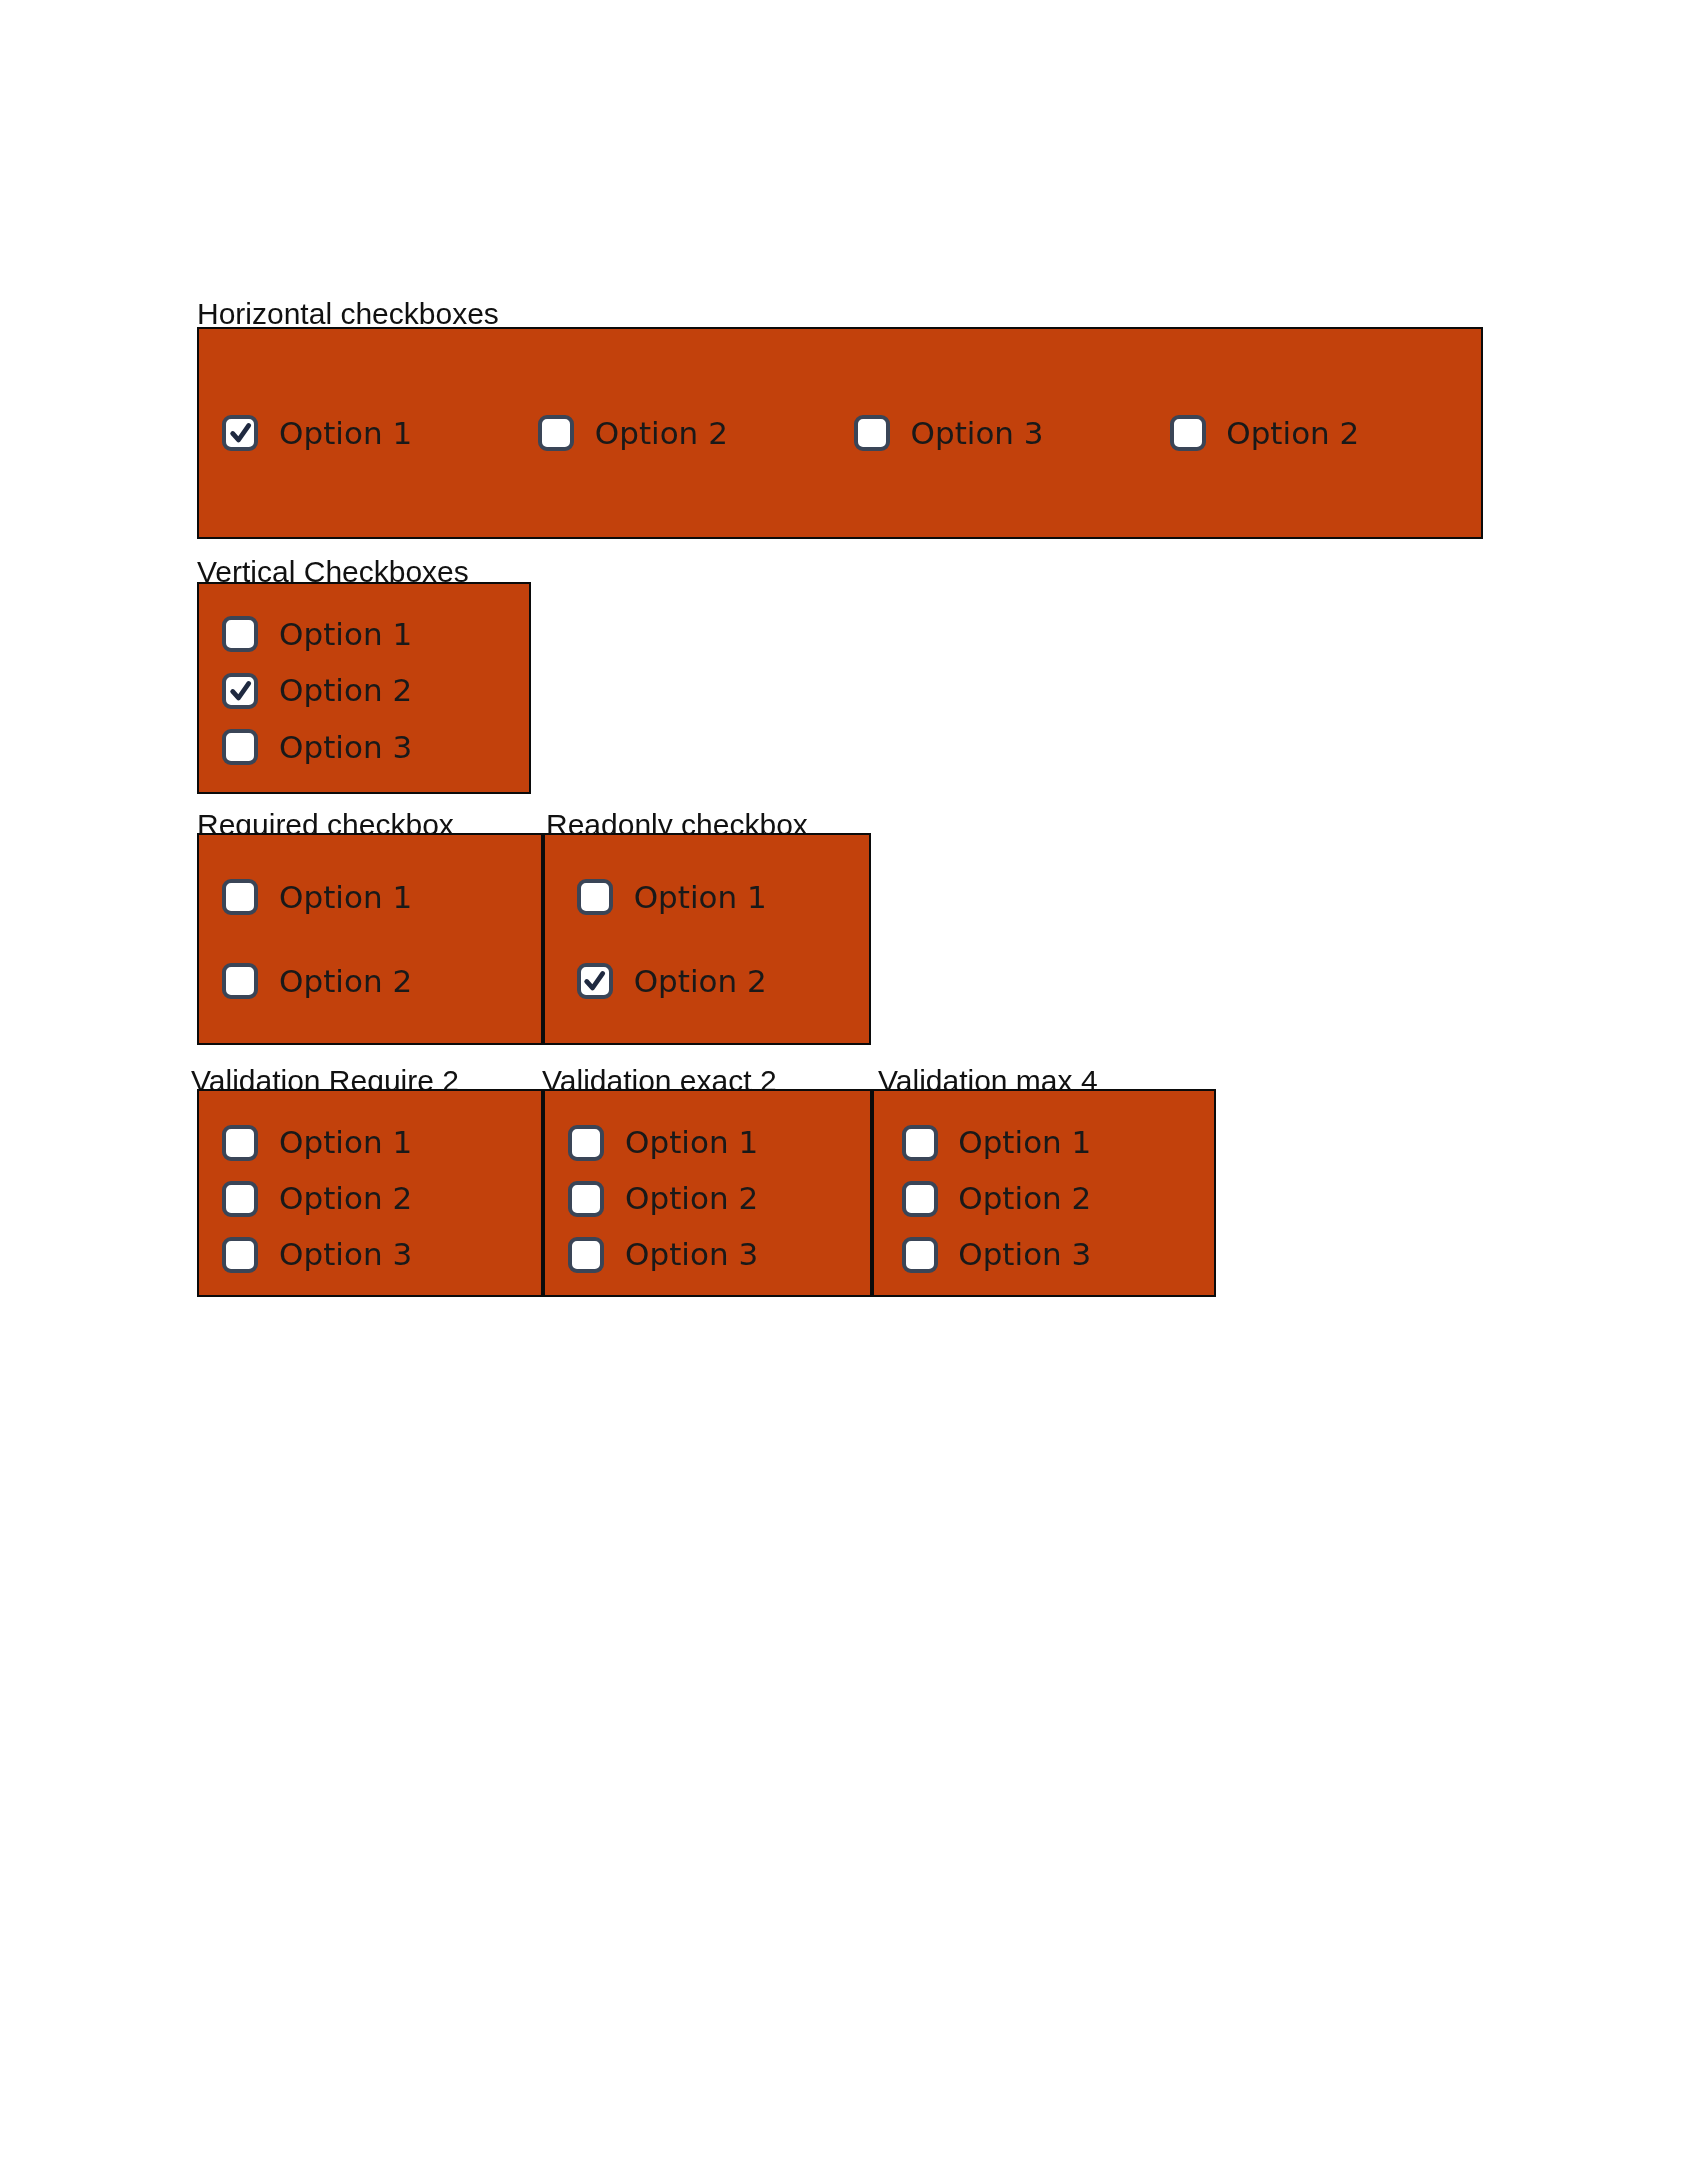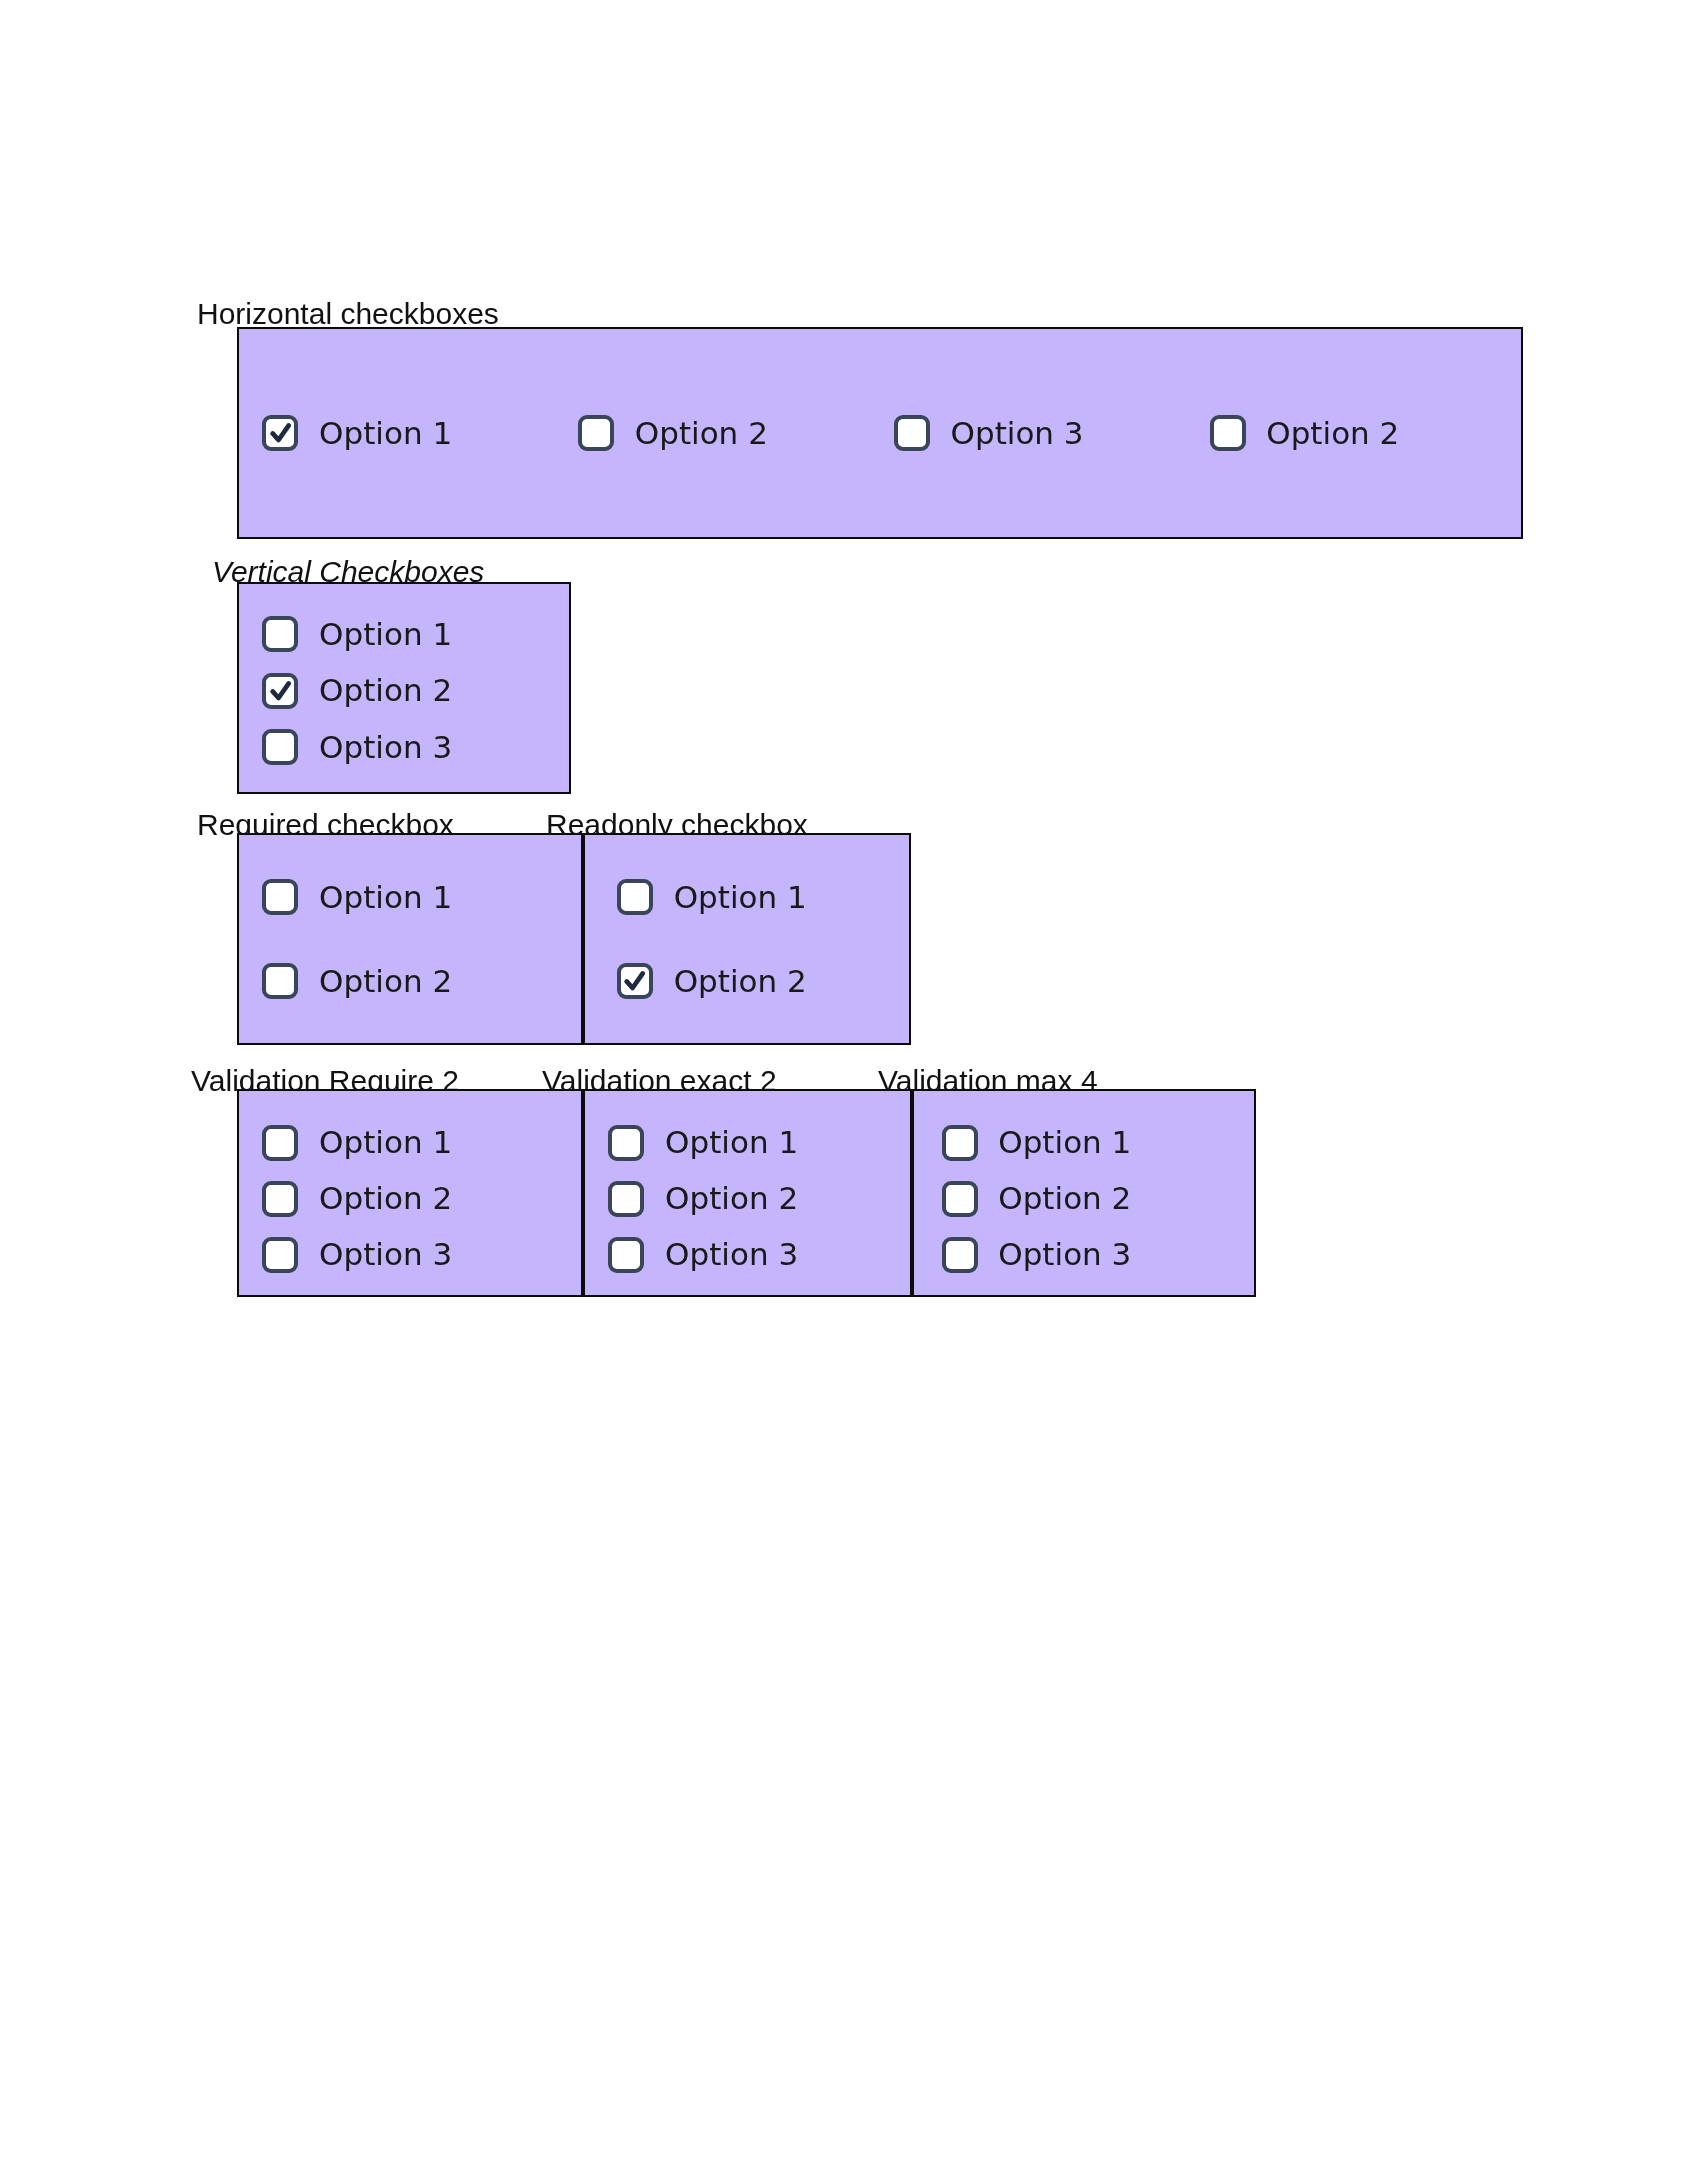--- a/index.html
+++ b/index.html
@@ -8,39 +8,39 @@
     font-family:"Liberation Sans",sans-serif;color:#1a1a1a;overflow:hidden;
   }
   .title{
     position:absolute;left:197px;top:198px;width:1314px;text-align:center;
     font-size:61px;line-height:1;font-weight:400;color:#111111;
   }
   .sec-label{
     position:absolute;font-size:30px;line-height:1.1;color:#111111;white-space:nowrap;margin-top:8px;
   }
   .gbox{
-    position:absolute;border:2.8px solid #0b0b0b;background:#c4b5fd;
-    box-sizing:border-box;display:flex;margin-left:40px;
+    position:absolute;border:2.8px solid #0b0b0b;background:#c2410c;
+    box-sizing:border-box;display:flex;
   }
   .row{display:flex;align-items:center;gap:20.7px;}
   .cb{
     width:36px;height:36px;flex:0 0 36px;box-sizing:border-box;
     border:4.1px solid #3a4557;border-radius:9px;background:#ffffff;
     display:flex;align-items:center;justify-content:center;color:#1f2940;
   }
   .cb svg{display:none;width:23.4px;height:23.4px;overflow:visible;}
   .cb.checked svg{display:block;}
   .opt{
     font-family:"DejaVu Sans","Liberation Sans",sans-serif;
     font-size:31px;line-height:1;color:#191919;white-space:nowrap;
   }
   
   #lbl-horizontal{left:197px;top:289px;}
   #box-horizontal{left:197px;top:327px;width:1286px;height:212px;align-items:center;padding-left:23.4px;gap:126px;}
-  #lbl-vertical{left:212px;top:547px;font-style:italic;}
+  #lbl-vertical{left:197px;top:547px;}
   #box-vertical{left:197px;top:582px;width:334px;height:212px;flex-direction:column;justify-content:center;gap:20.7px;padding-left:23.4px;padding-top:5.5px;}
   #lbl-required{left:197px;top:800px;}
   #box-required{left:197px;top:833px;width:346px;height:212px;flex-direction:column;justify-content:center;gap:48px;padding-left:23.4px;}
   #lbl-readonly{left:546px;top:800px;}
   #box-readonly{left:543px;top:833px;width:328px;height:212px;flex-direction:column;justify-content:center;gap:48px;padding-left:32px;}
   #lbl-val-require{left:191px;top:1056px;}
   #box-val-require{left:197px;top:1089px;width:346px;height:208px;flex-direction:column;justify-content:center;gap:20px;padding-left:23.4px;padding-top:11px;box-sizing:border-box;}
   #lbl-val-exact{left:542px;top:1056px;}
   #box-val-exact{left:543px;top:1089px;width:329px;height:208px;flex-direction:column;justify-content:center;gap:20px;padding-left:23.4px;padding-top:11px;}
   #lbl-val-max{left:878px;top:1056px;}

